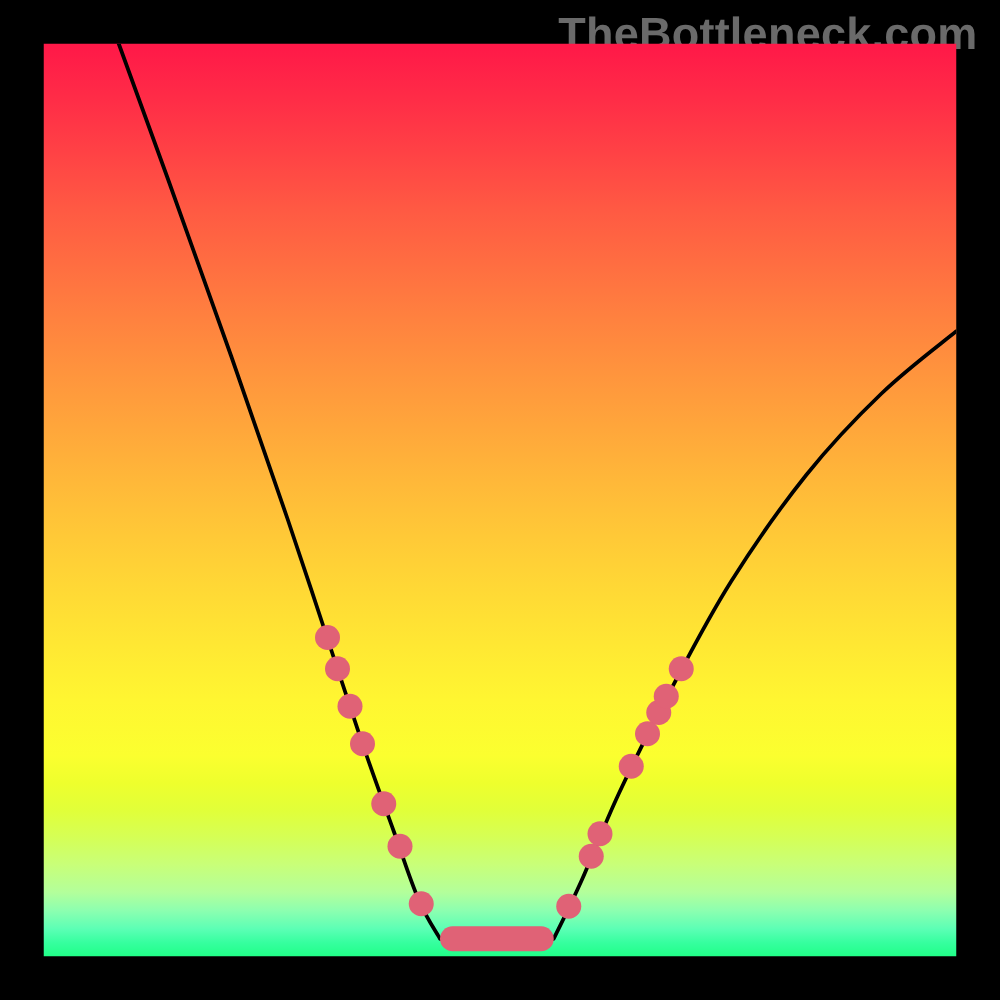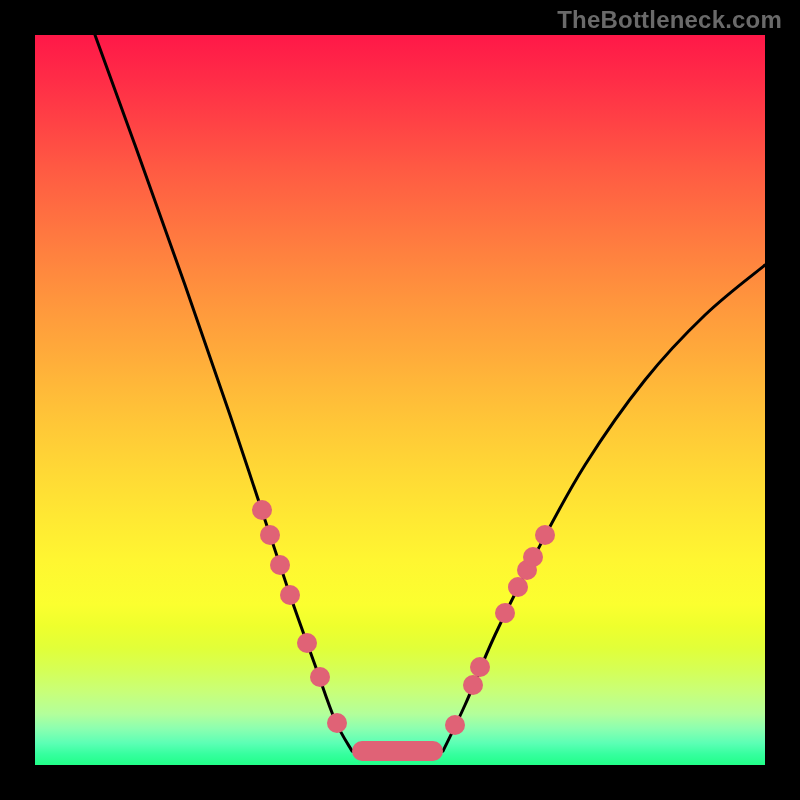--- a/index.html
+++ b/index.html
@@ -67,21 +67,21 @@
     height: 20px;
     background: #e06276;
     border-radius: 10px;
     transform: translateY(-50%);
   }
   .watermark {
     position: absolute;
     top: 6px;
     right: 18px;
     font-family: Arial, Helvetica, sans-serif;
-    font-size: 24px;
+    font-size: 36px;
     font-weight: 600;
     color: #6a6a6a;
     letter-spacing: 0.2px;
   }
 </style>
 </head>
 <body>
 
 <div class="stage">
   <div class="watermark">TheBottleneck.com</div>

